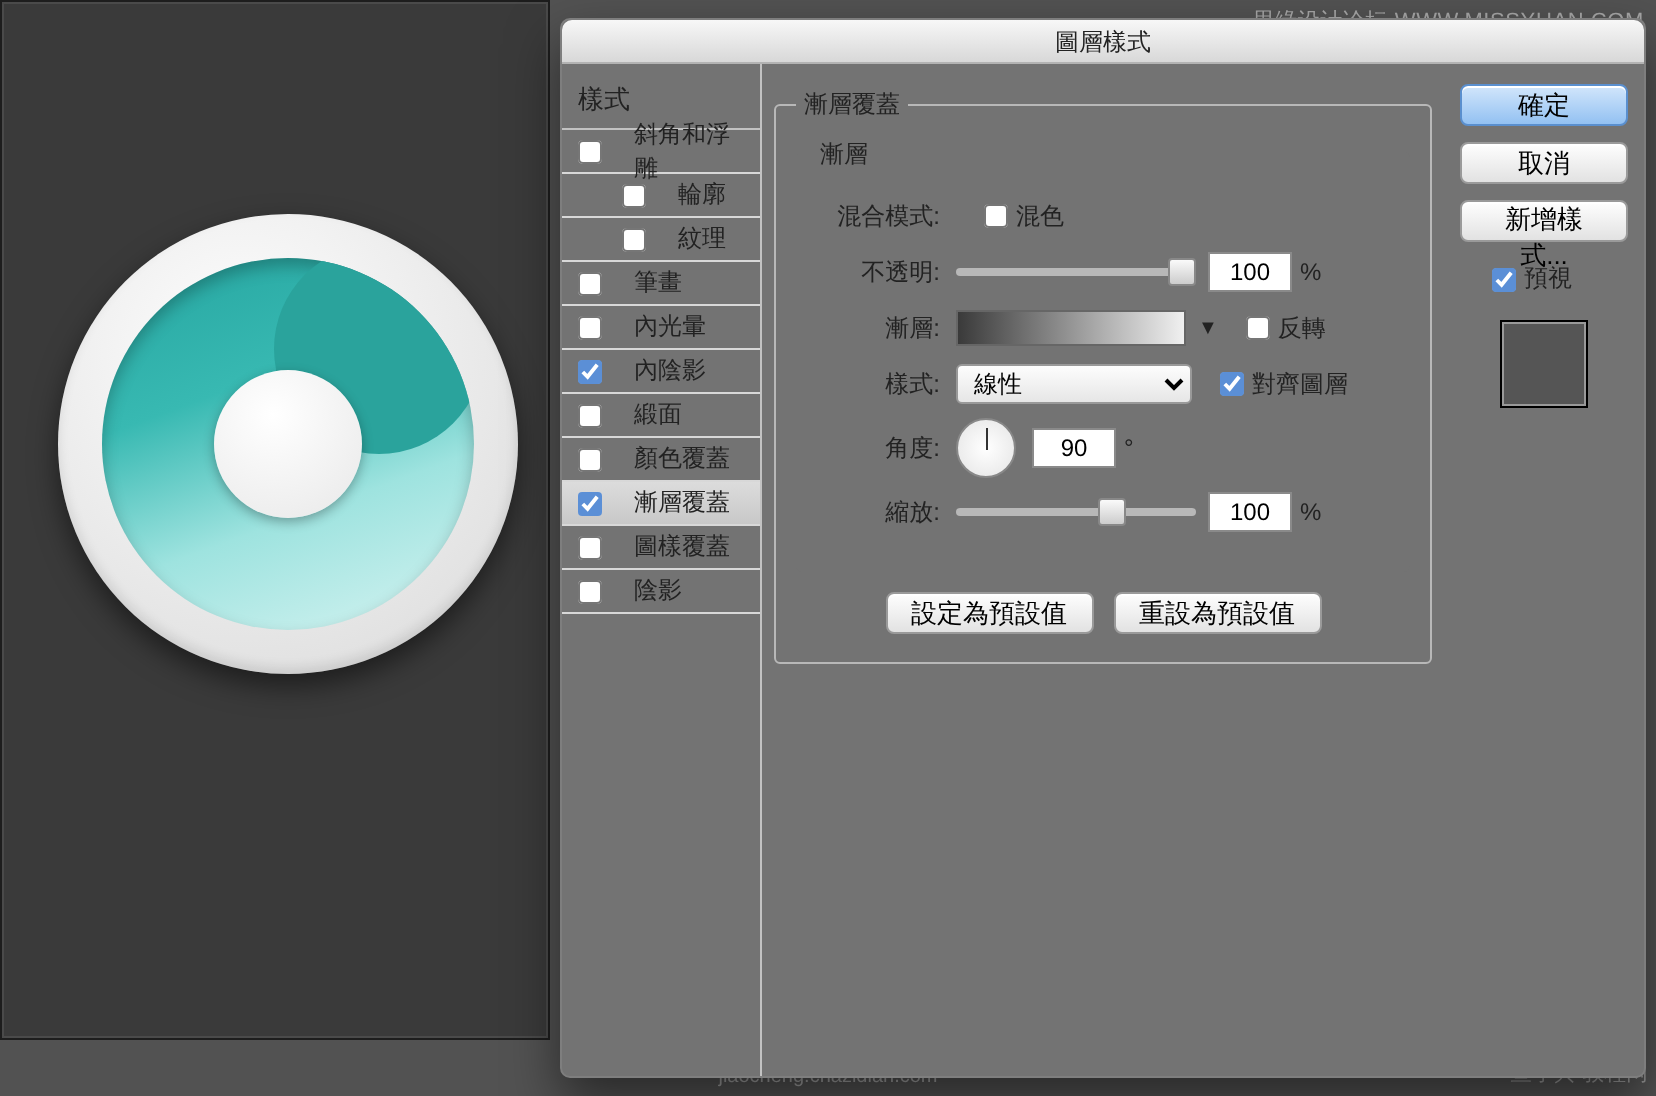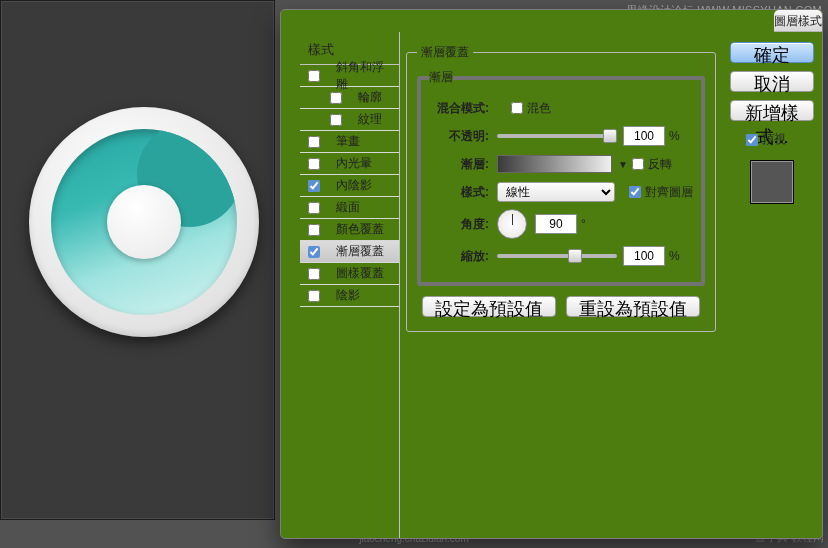--- a/index.html
+++ b/index.html
@@ -53,24 +53,24 @@
   position: absolute; right: 4px; bottom: 4px;
   color: #999; font-size: 11px; text-align: right; line-height: 1.3;
 }
 .watermark-bc {
   position: absolute; left: 50%; transform: translateX(-50%);
   bottom: 4px; color: #a0a0a0; font-size: 10px;
 }
 .dialog {
   position: absolute; left: 280px; top: 9px;
   width: 543px; height: 530px;
-  background: #4d7c0f;
+  background: #737373;
   border: 1px solid #7e7e7e; border-radius: 5px;
   box-shadow: 0 12px 26px rgba(0,0,0,.5);
-  display: flex; flex-direction: column; align-items: flex-end;
+  display: flex; flex-direction: column;
 }
 .titlebar {
   height: 22px; line-height: 22px; text-align: center;
   background: linear-gradient(#f7f7f7, #d8d8d8);
   border-bottom: 1px solid #b3b3b3;
   border-radius: 5px 5px 0 0;
   font-weight: 500;
 }
 .dialog-body { flex: 1; display: flex; }
 .style-col {
@@ -105,21 +105,21 @@
   font-size: 12px; padding: 0 4px;
 }
 fieldset.inner {
   border: 4px solid #737373; border-radius: 3px;
   padding: 8px 8px 12px 8px; margin-top: 2px;
 }
 .frow {
   display: flex; align-items: center; height: 28px;
 }
 .flabel {
-  width: 68px; text-align: right; padding-right: 8px; font-weight: bold;
+  width: 68px; text-align: right; padding-right: 8px;
 }
 select.combo {
   height: 20px; font-size: 12px;
   background: linear-gradient(#fdfdfd, #e6e6e6);
   border: 1px solid #999; border-radius: 3px;
   padding: 0 4px;
 }
 .slider {
   -webkit-appearance: none; width: 120px; height: 4px;
   background: #b8b8b8; border-radius: 2px; outline: none;
@@ -143,21 +143,21 @@
 .angle-dial {
   width: 30px; height: 30px; border: 1px solid #888; border-radius: 50%;
   background: radial-gradient(#fff, #e4e4e4); position: relative;
   margin-right: 8px;
 }
 .angle-dial::after {
   content: ""; position: absolute; left: 50%; top: 4px;
   width: 1px; height: 11px; background: #333;
 }
 .btn {
-  height: 21px; padding: 0 12px; font-size: 18px;
+  height: 21px; padding: 0 12px; font-size: 13px;
   background: linear-gradient(#fefefe, #e2e2e2);
   border: 1px solid #9a9a9a; border-radius: 4px;
   box-shadow: 0 1px 0 #fff inset; cursor: default;
 }
 .btn.primary {
   background: linear-gradient(#d2e6fb, #93c1f2);
   border-color: #5a8fce;
 }
 .right-col {
   width: 98px; padding: 10px 8px 0 6px;
@@ -264,21 +264,21 @@
             <input type="range" min="0" max="100" value="100" class="slider" style="">
             <input class="numbox" value="100" style="">
             <span style="margin-left:4px">%</span>
           </div>
 
           <div class="frow">
             <div class="flabel">漸層:</div>
             <span class="grad-preview"></span>
             <span style="width:6px"></span>
             <span style="font-size:10px">▼</span>
-            <label class="chk-line" style="margin-left:4px">
+            <label class="chk-line" style="margin-left:14px">
               <input type="checkbox" style="">
               <span>反轉</span>
             </label>
           </div>
 
           <div class="frow">
             <div class="flabel">樣式:</div>
             <select class="combo" style="width:118px">
               <option>線性</option>
             </select>

